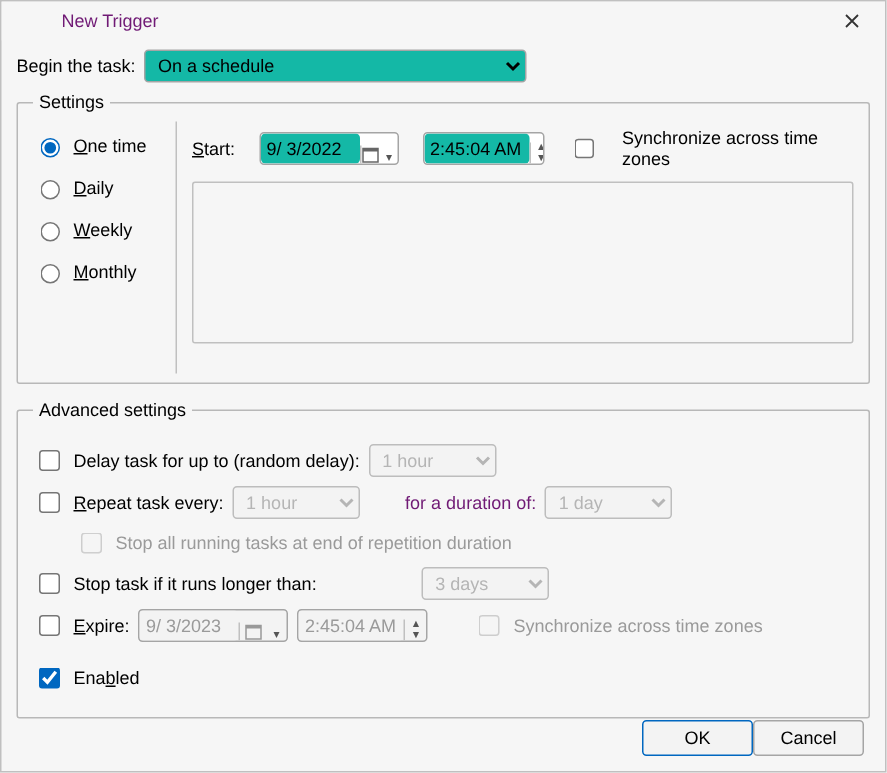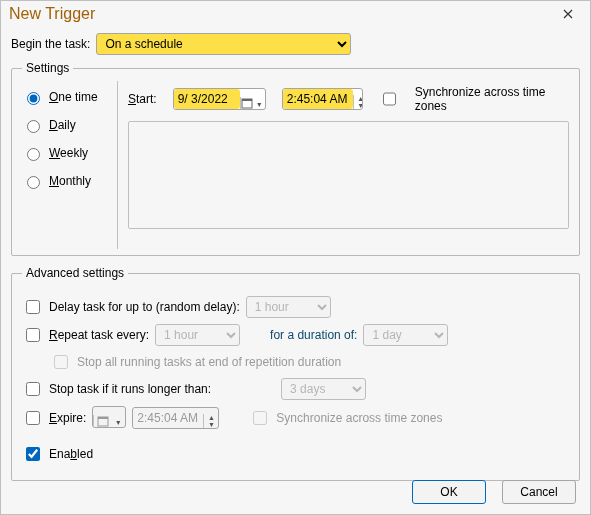--- a/index.html
+++ b/index.html
@@ -16,38 +16,38 @@
   }
   .titlebar {
     display: flex;
     align-items: center;
     justify-content: space-between;
     height: 26px;
     padding: 0 8px;
     background: #f6f6f6;
     color: #333;
   }
-  .titlebar .title { font-size: 16px; color: #a16207; }
+  .titlebar .title { font-size: 12px; color: #701a75; margin-left: 32px; }
   .titlebar .close {
     width: 28px;
     height: 22px;
     display: flex;
     align-items: center;
     justify-content: center;
     cursor: pointer;
     font-size: 13px;
     color: #333;
   }
   .content { padding: 6px 10px 0 10px; }
   .row { display: flex; align-items: center; gap: 6px; margin-bottom: 6px; }
   label.inline { white-space: nowrap; }
   select, input[type="text"] {
     font: inherit;
     border: 1px solid #a5a5a5;
-    background: #fde047;
+    background: #14b8a6;
     height: 22px;
     padding: 0 4px;
     border-radius: 3px;
   }
   .combo-wide { width: 255px; }
   fieldset {
     border: 1px solid #b8b8b8;
     border-radius: 2px;
     margin: 0 0 10px 0;
     padding: 10px 10px 10px 10px;
@@ -142,35 +142,35 @@
     color: #9a9a9a;
     background: #f3f3f3;
   }
   .sel-mini { width: 85px; height: 22px; }
   .underline { text-decoration: underline; text-decoration-thickness: 1px; }
   .footer {
     position: absolute;
     right: 14px;
     bottom: 10px;
     display: flex;
-    gap: 16px;
+    gap: 0;
   }
   .btn {
     min-width: 74px;
     height: 24px;
     border: 1px solid #a5a5a5;
     background: #f3f3f3;
     border-radius: 3px;
     font: inherit;
     cursor: pointer;
   }
   .btn.primary { border-color: #0067c0; }
   .indent { margin-left: 28px; }
   .gap-mini { width: 18px; display:inline-block; }
-  .label-muted { color: #0c4a6e; }
+  .label-muted { color: #701a75; }
 </style>
 </head>
 <body>
 
 <div class="titlebar">
   <span class="title">New Trigger</span>
   <div class="close">
     <svg width="10" height="10" viewBox="0 0 10 10">
         <path d="M1 1 L9 9 M9 1 L1 9" stroke="#333" stroke-width="1.2"></path>
       </svg>
@@ -271,20 +271,21 @@
       <span class="disabled">
         <select class="sel-mini" disabled=""><option>3 days</option></select>
       </span>
     </div>
 
     <div class="adv-row">
       <input type="checkbox" style="">
       <span><span class="underline">E</span><span>xpire:</span></span>
       <span class="disabled">
         <div class="spin date">
+          <input type="text" disabled="" value="9/ 3/2023" style="">
           <div class="cal">
             <svg viewBox="0 0 12 12">
                 <rect x="1" y="2" width="10" height="9" fill="none" stroke="#999"></rect>
                 <rect x="1" y="2" width="10" height="2" fill="#999"></rect>
               </svg>
           </div>
           <div class="drop">▾</div>
         </div>
       </span>
       <span class="disabled">

